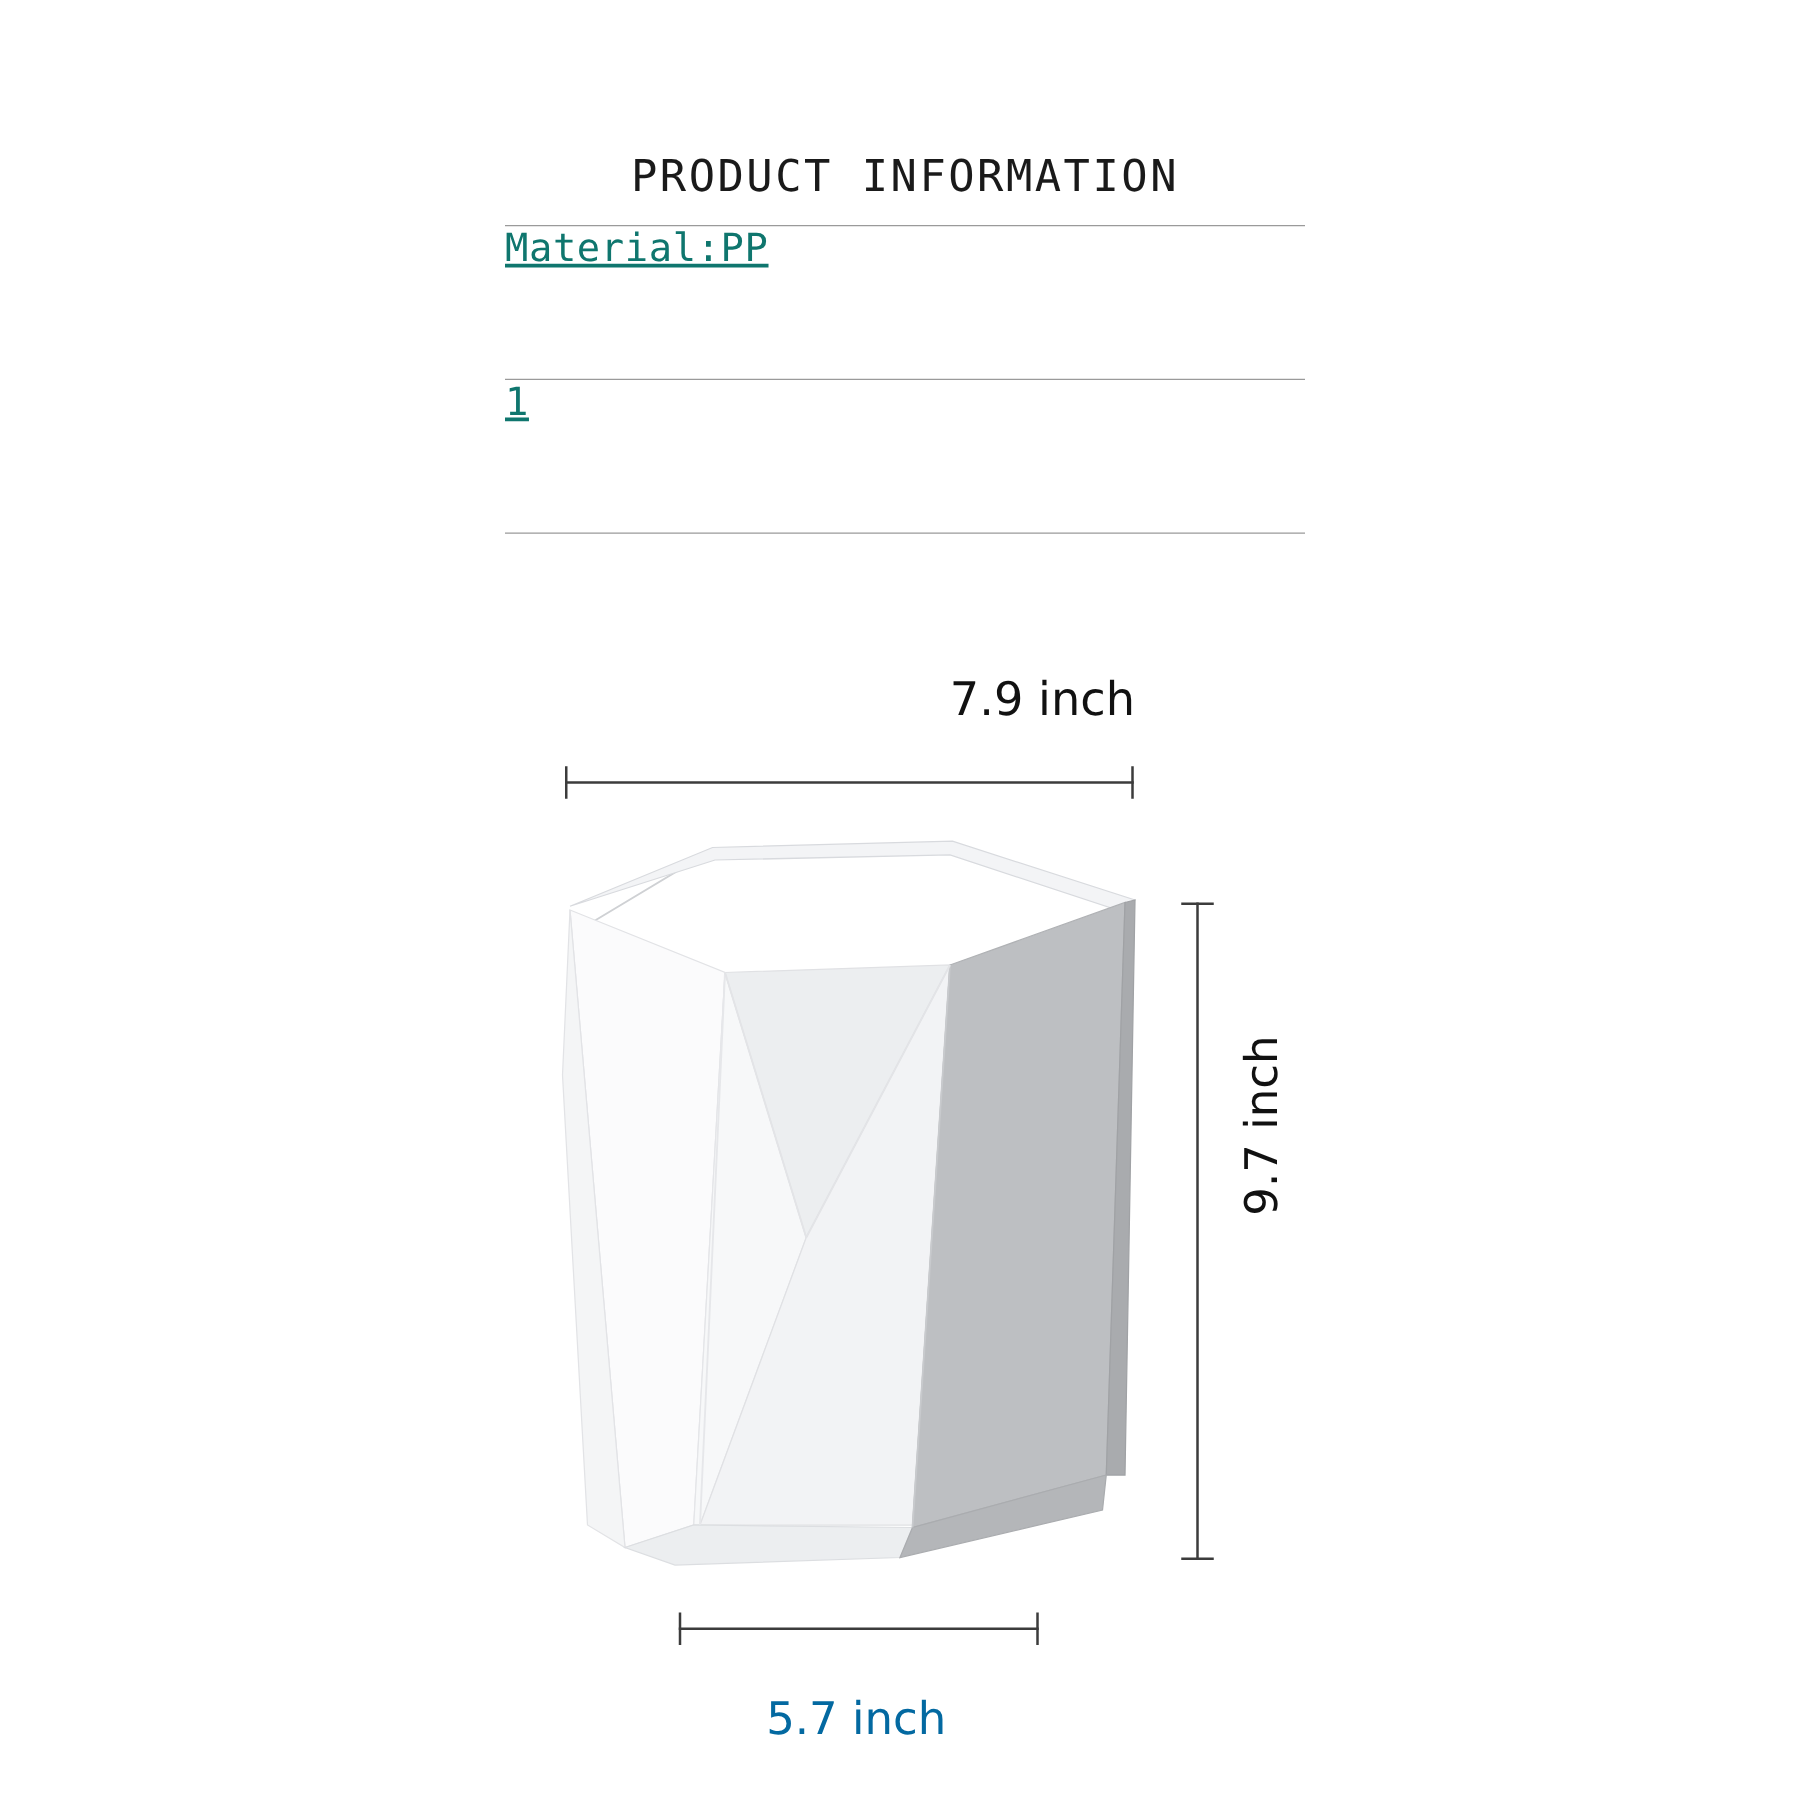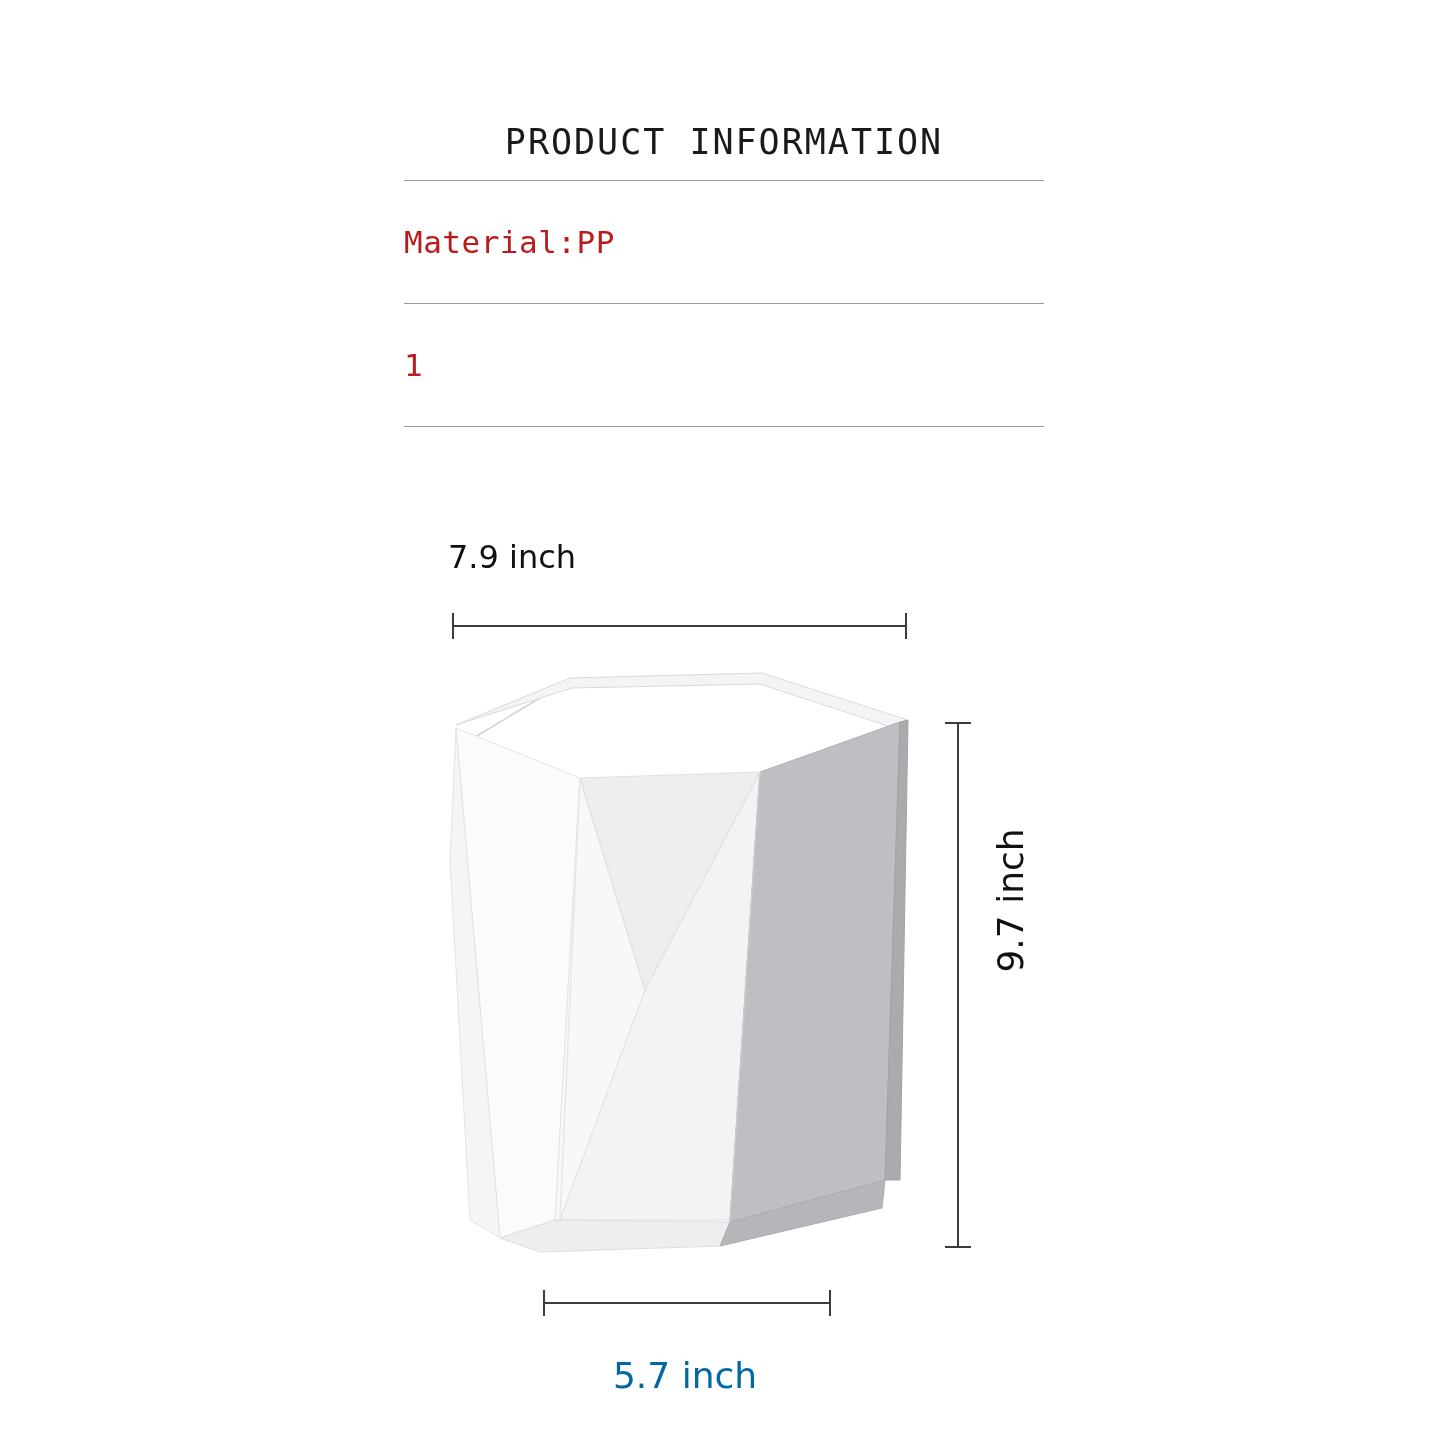--- a/index.html
+++ b/index.html
@@ -38,47 +38,48 @@
     padding-bottom: 18px;
   }
   .info-rule {
     height: 1px;
     background: #9a9a9a;
     width: 100%;
   }
   .info-row {
     height: 122px;
     display: flex;
-    align-items: center;
+    align-items: flex-start;
     font-family: "DejaVu Sans Mono", monospace;
     font-size: 31px;
-    color: #b91c1c;
+    color: #0f766e;
     letter-spacing: 0.5px;
+    text-decoration: underline;
   }
   .info-row .value-strong {
     font-size: 31px;
   }
 
   
   .diagram {
     position: absolute;
     left: 0;
     top: 500px;
     width: 1445px;
     height: 945px;
   }
 
   .dim-top-label {
     position: absolute;
     left: 448px;
     top: 38px;
     width: 460px;
-    text-align: left;
-    font-family: "DejaVu Sans", sans-serif;
-    font-size: 32px;
+    text-align: right;
+    font-family: "DejaVu Sans", sans-serif;
+    font-size: 37px;
     color: #111111;
   }
   
   .dim-top-line {
     position: absolute;
     left: 452px;
     top: 125px;
     width: 455px;
     height: 2px;
     background: #3c3c3c;

